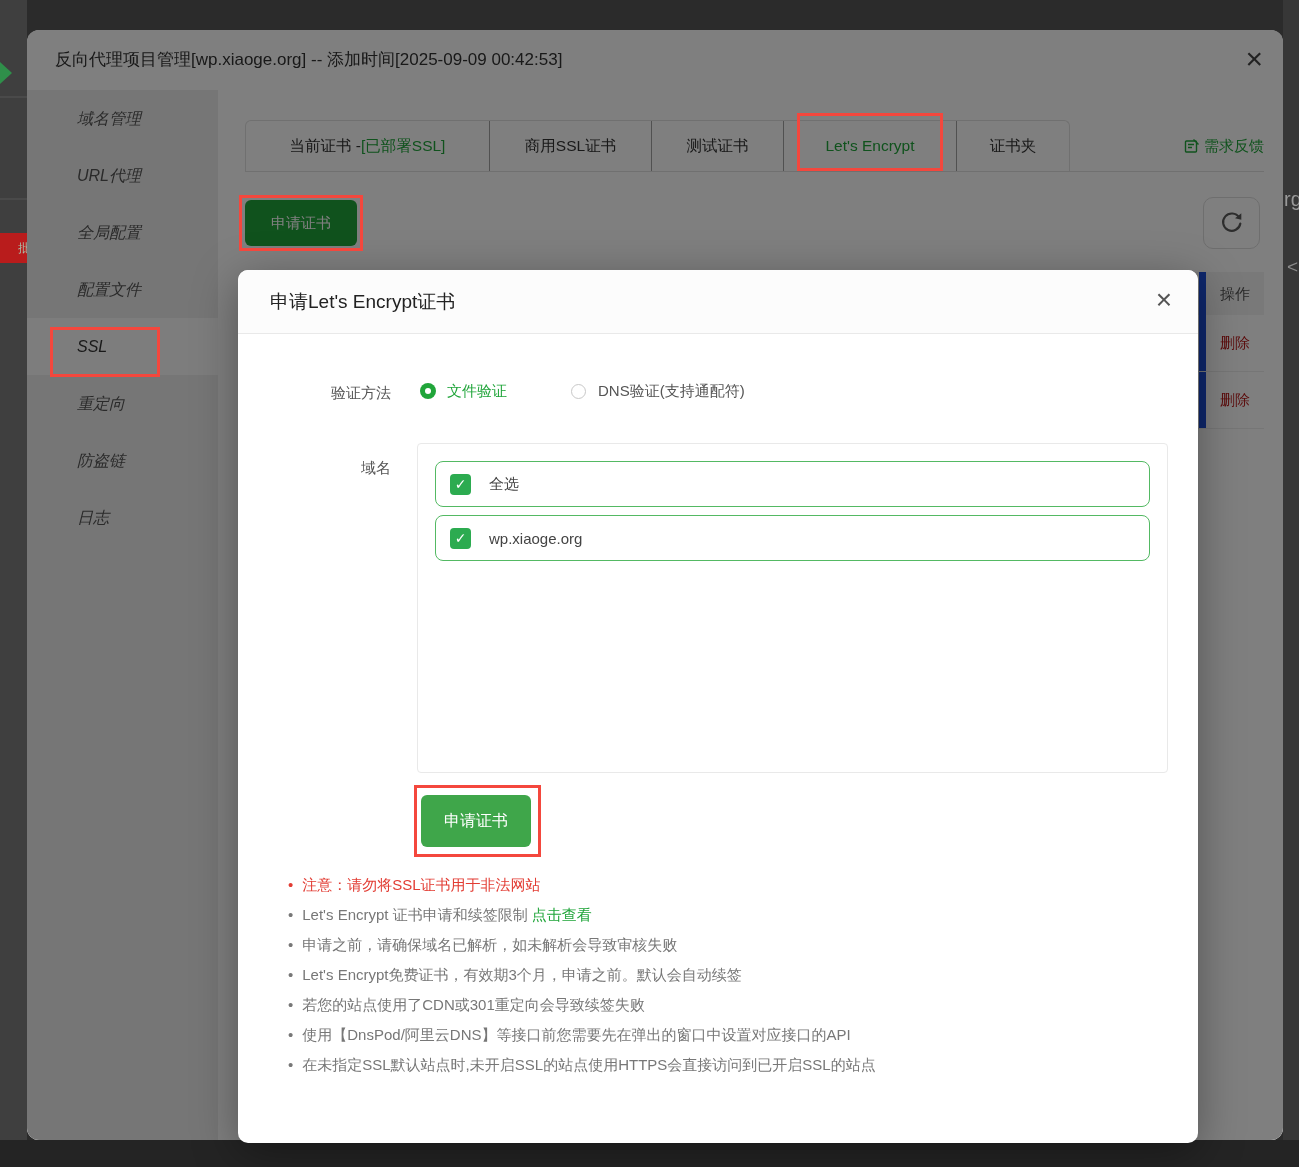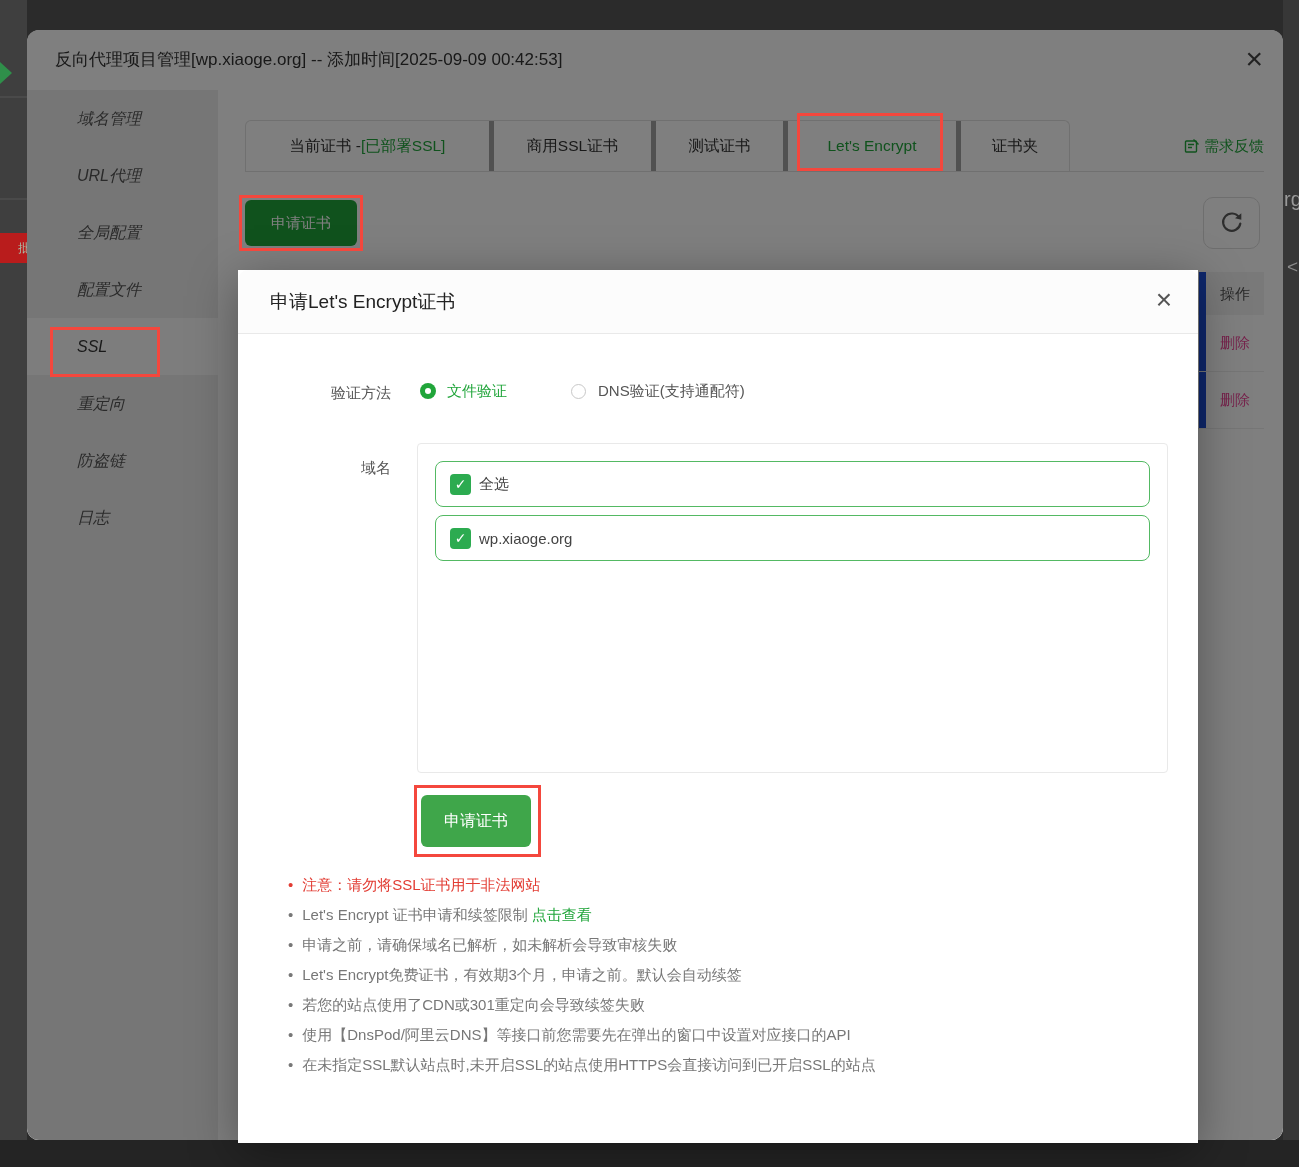--- a/index.html
+++ b/index.html
@@ -28,71 +28,71 @@
   .dialog-close{position:absolute;right:20px;top:12px;font-size:30px;color:#444;line-height:34px;cursor:pointer;}
   .sidebar{position:absolute;left:0;top:60px;width:191px;height:1050px;background:#ededed;font-style:italic;}
   .side-item{height:57px;line-height:57px;padding-left:50px;font-size:16px;color:#555;cursor:pointer;}
   .side-item.active{background:#fafafa;color:#333;}
   .main{position:absolute;left:191px;top:60px;right:0;bottom:0;background:#fff;}
 
   .tabsrow{position:absolute;left:27px;right:19px;top:30px;height:51px;border-bottom:1px solid #e0e0e0;padding-left:30px;}
   .tabgroup{position:absolute;left:0;top:0;display:flex;border:1px solid #e0e0e0;border-bottom:none;
     border-radius:6px 6px 0 0;overflow:hidden;height:51px;box-sizing:border-box;background:#fff;}
   .tab{height:50px;line-height:50px;text-align:center;font-size:15.5px;color:#333;
-    border-left:5px solid #a3a3a3;box-sizing:border-box;cursor:pointer;position:relative;white-space:nowrap;}
+    border-left:1px solid #a3a3a3;box-sizing:border-box;cursor:pointer;position:relative;white-space:nowrap;}
   .tab:first-child{border-left:none;}
   .tab .green{color:#20a53a;}
   .tab.active{color:#20a53a;}
   .tab.active::after{content:"";position:absolute;left:0;right:0;bottom:-1px;height:2px;background:#fff;}
   .feedback{position:absolute;right:0;top:0;height:51px;line-height:51px;color:#20a53a;font-size:15px;cursor:pointer;}
   .feedback svg{vertical-align:-3px;margin-right:4px;}
 
   .btn{border:none;border-radius:6px;color:#fff;cursor:pointer;font-family:inherit;}
   .btn-apply-top{position:absolute;left:27px;top:110px;width:112px;height:46px;background:#20a53a;font-size:15px;}
   .btn-refresh{position:absolute;right:23px;top:107px;width:57px;height:52px;background:#fff;
     border:1px solid #dcdcdc;border-radius:10px;cursor:pointer;}
   .btn-refresh svg{display:block;margin:0 auto;}
 
   .tablezone{position:absolute;left:27px;right:19px;top:182px;}
   .thead{height:43px;background:#f2f2f2;position:relative;}
   .trow{height:56px;background:#fff;border-bottom:1px solid #ececec;position:relative;}
   .col-action{position:absolute;right:0;top:0;bottom:0;width:58px;border-left:7px solid #1d4ed8;
     text-align:center;}
   .thead .col-action{line-height:43px;color:#555;font-size:15px;}
   .trow .col-action{line-height:56px;}
-  .link-del{color:#ec4899;font-size:15px;cursor:pointer;}
+  .link-del{color:#b91c1c;font-size:15px;cursor:pointer;}
 
   
   .dialog-mask{position:absolute;left:27px;top:30px;width:1256px;height:1110px;border-radius:12px;
     background:rgba(0,0,0,0.5);z-index:20;}
 
   
   .modal{position:absolute;left:238px;top:270px;width:960px;height:873px;background:#fff;
-    border-radius:0;z-index:30;box-shadow:0 10px 45px rgba(0,0,0,0.35);}
+    border-radius:10px;z-index:30;box-shadow:0 10px 45px rgba(0,0,0,0.35);}
   .modal-header{position:absolute;left:0;top:0;right:0;height:63px;background:#fcfcfc;
     border-bottom:1px solid #e9e9e9;border-radius:10px 10px 0 0;}
   .modal-title{position:absolute;left:32px;top:0;line-height:63px;font-size:19px;color:#222;}
   .modal-close{position:absolute;right:26px;top:14px;font-size:28px;color:#555;line-height:32px;cursor:pointer;}
 
   .form-label{position:absolute;left:75px;width:78px;text-align:right;font-size:15px;color:#555;}
   .radio{position:absolute;width:16px;height:16px;border-radius:50%;box-sizing:border-box;cursor:pointer;}
   .radio.selected{background:#20a53a;}
   .radio.selected::after{content:"";position:absolute;left:5px;top:5px;width:6px;height:6px;border-radius:50%;background:#fff;}
   .radio.unselected{border:1px solid #c8c8c8;background:#fff;}
   .radio-label{position:absolute;font-size:15px;cursor:pointer;}
   .radio-label.sel{color:#20a53a;}
   .radio-label.unsel{color:#555;}
 
   .domain-box{position:absolute;left:179px;top:173px;width:751px;height:330px;box-sizing:border-box;
     border:1px solid #e9e9e9;border-radius:4px;padding:17px;overflow:auto;}
   .domain-row{height:46px;box-sizing:border-box;border:1px solid #53b963;border-radius:8px;
     margin-bottom:8px;display:flex;align-items:center;padding-left:14px;cursor:pointer;}
   .cb{width:21px;height:21px;background:#2cab50;border-radius:4px;color:#fff;text-align:center;
     line-height:21px;font-size:14px;flex:0 0 21px;}
-  .domain-row .lbl{margin-left:8px;font-size:15px;color:#444;}
+  .domain-row .lbl{margin-left:18px;font-size:15px;color:#444;}
 
   .btn-apply-modal{position:absolute;left:183px;top:525px;width:110px;height:52px;background:#3fa64a;font-size:16px;}
 
   .notes{position:absolute;left:42px;top:592px;margin:8px;padding:0;list-style:none;}
   .notes li{line-height:30px;font-size:15px;color:#777;}
   .notes li::before{content:"•";margin-right:9px;color:inherit;}
   .notes li.red{color:#e23c33;}
   .green-link{color:#20a53a;cursor:pointer;text-decoration:none;}
 
   

